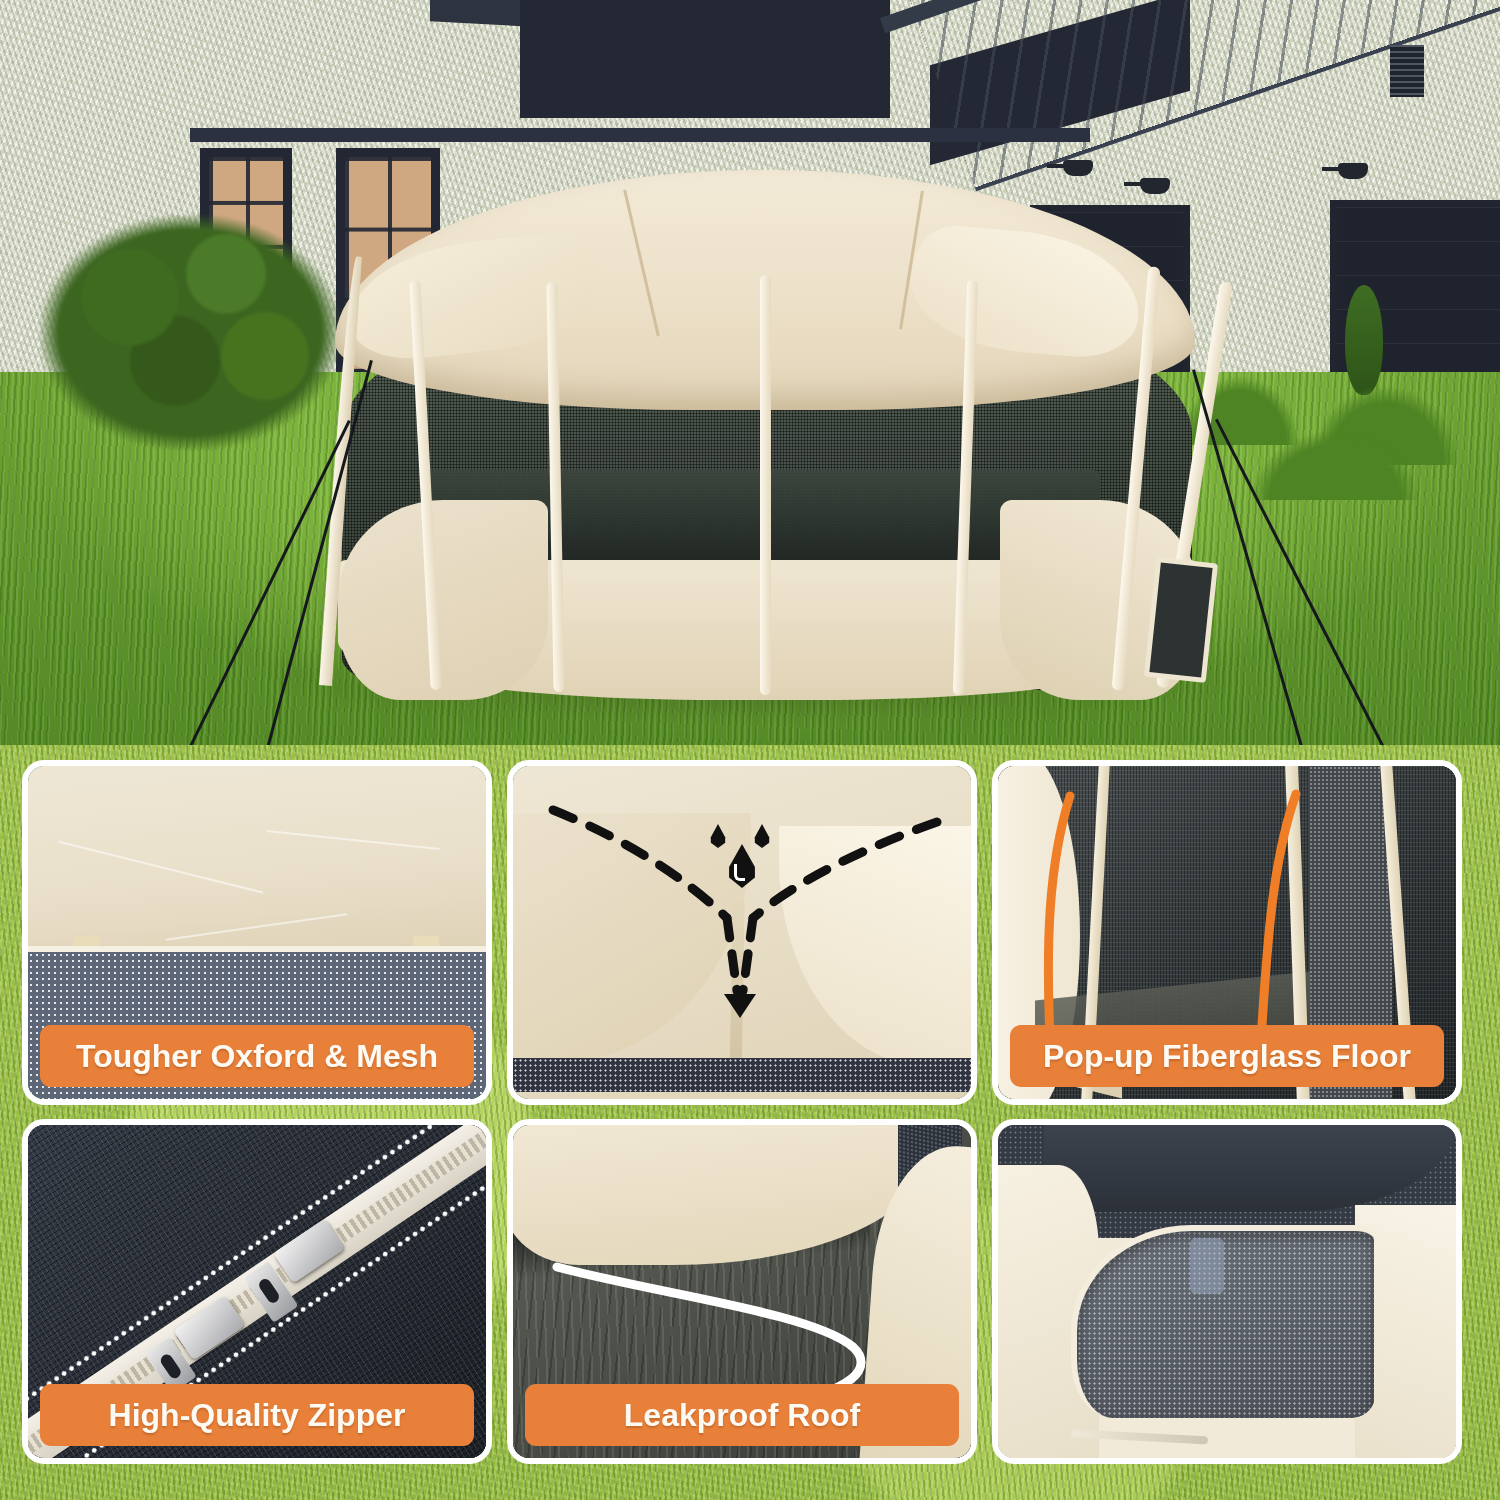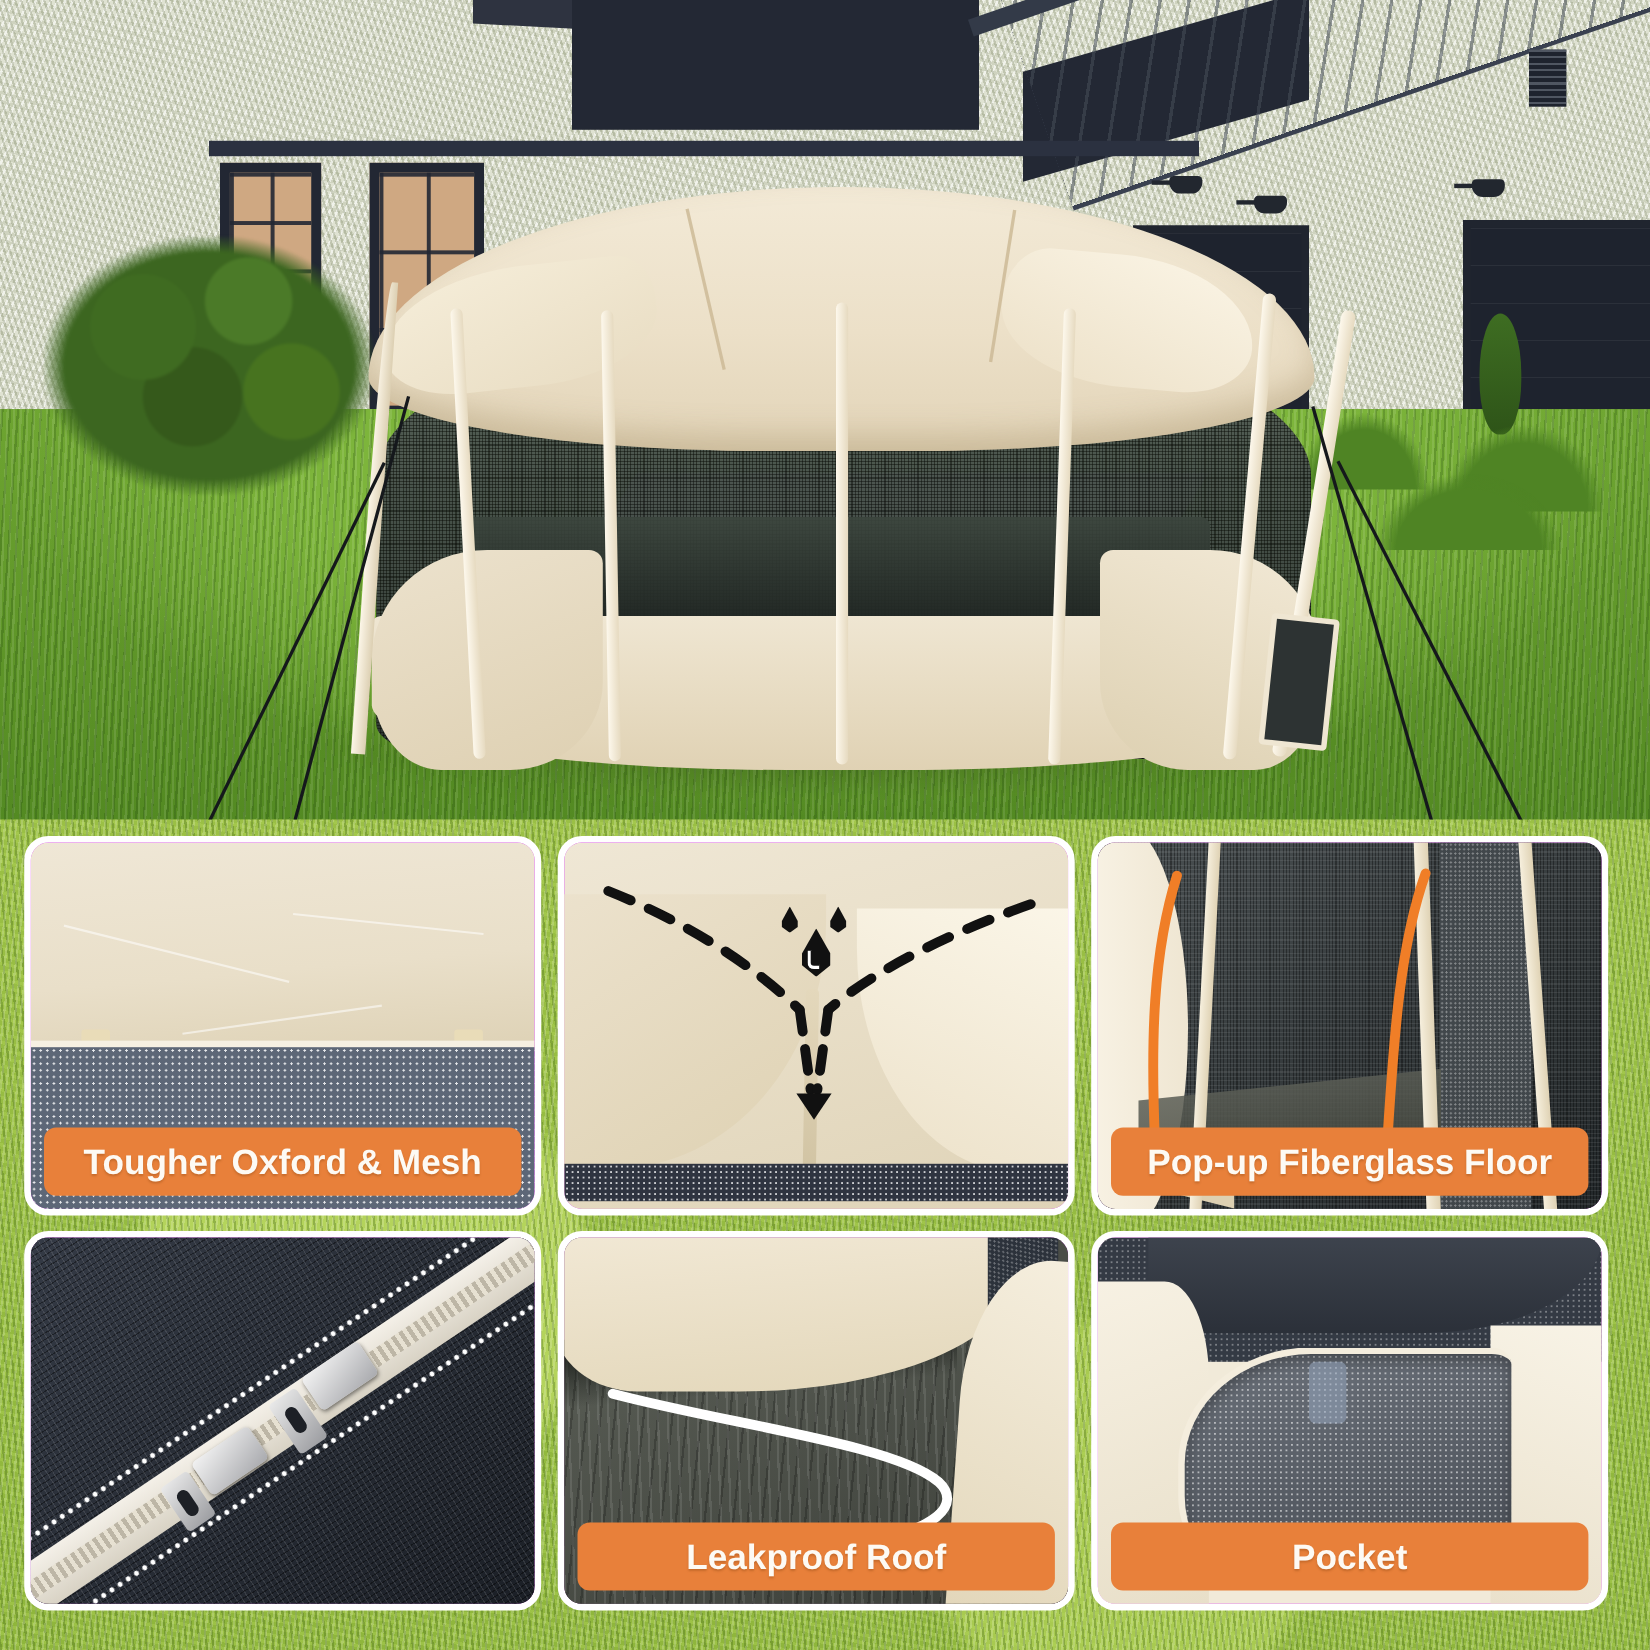--- a/index.html
+++ b/index.html
@@ -253,21 +253,21 @@
     display:grid;
     grid-template-columns:repeat(3, 470px);
     grid-template-rows:repeat(2, 345px);
     column-gap:15px; row-gap:14px;
     padding:8px 22px;
   }
   .card{
     position:relative; overflow:hidden;
     border:6px solid #ffffff;
     border-radius:22px;
-    background:#d946ef;
+    background:#14532d;
   }
   .card-img{ position:absolute; inset:0; }
   .card-label{
     position:absolute; left:12px; right:12px; bottom:12px; height:62px;
     background:#e8803a; border-radius:11px;
     display:flex; align-items:center; justify-content:center;
     z-index:9;
   }
   .card-label span{
     color:#fdfaf4; font-size:32px; font-weight:bold; white-space:nowrap;
@@ -645,20 +645,23 @@
     <div class="card-img">
       <div class="zp-bg"></div>
       <div class="zp-dots"></div>
       <div class="zp-tape"></div>
       <div class="zp-teeth"></div>
       <div class="slider sl1"></div>
       <div class="pull pl1"></div>
       <div class="slider sl2"></div>
       <div class="pull pl2"></div>
     </div>
+    <div class="card-label">
+      <span>High-Quality Zipper</span>
+    </div>
   </div>
 
   <div class="card">
     <div class="card-img">
       <div class="lf-bg"></div>
       <div class="lf-floor"></div>
       <div class="lf-shadow"></div>
       <div class="lf-roof"></div>
       <div class="lf-darkmesh"></div>
       <div class="lf-rightwall"></div>
@@ -675,18 +678,15 @@
     <div class="card-img">
       <div class="pk-bg"></div>
       <div class="pk-topmesh"></div>
       <div class="pk-topmesh2"></div>
       <div class="pk-leftwall"></div>
       <div class="pk-rightwall"></div>
       <div class="pk-pocket"></div>
       <div class="pk-tag"></div>
       <div class="pk-zip"></div>
     </div>
-    <div class="card-label">
-      <span>Pocket</span>
-    </div>
   </div>
 
 </div>
 
 </body></html>

